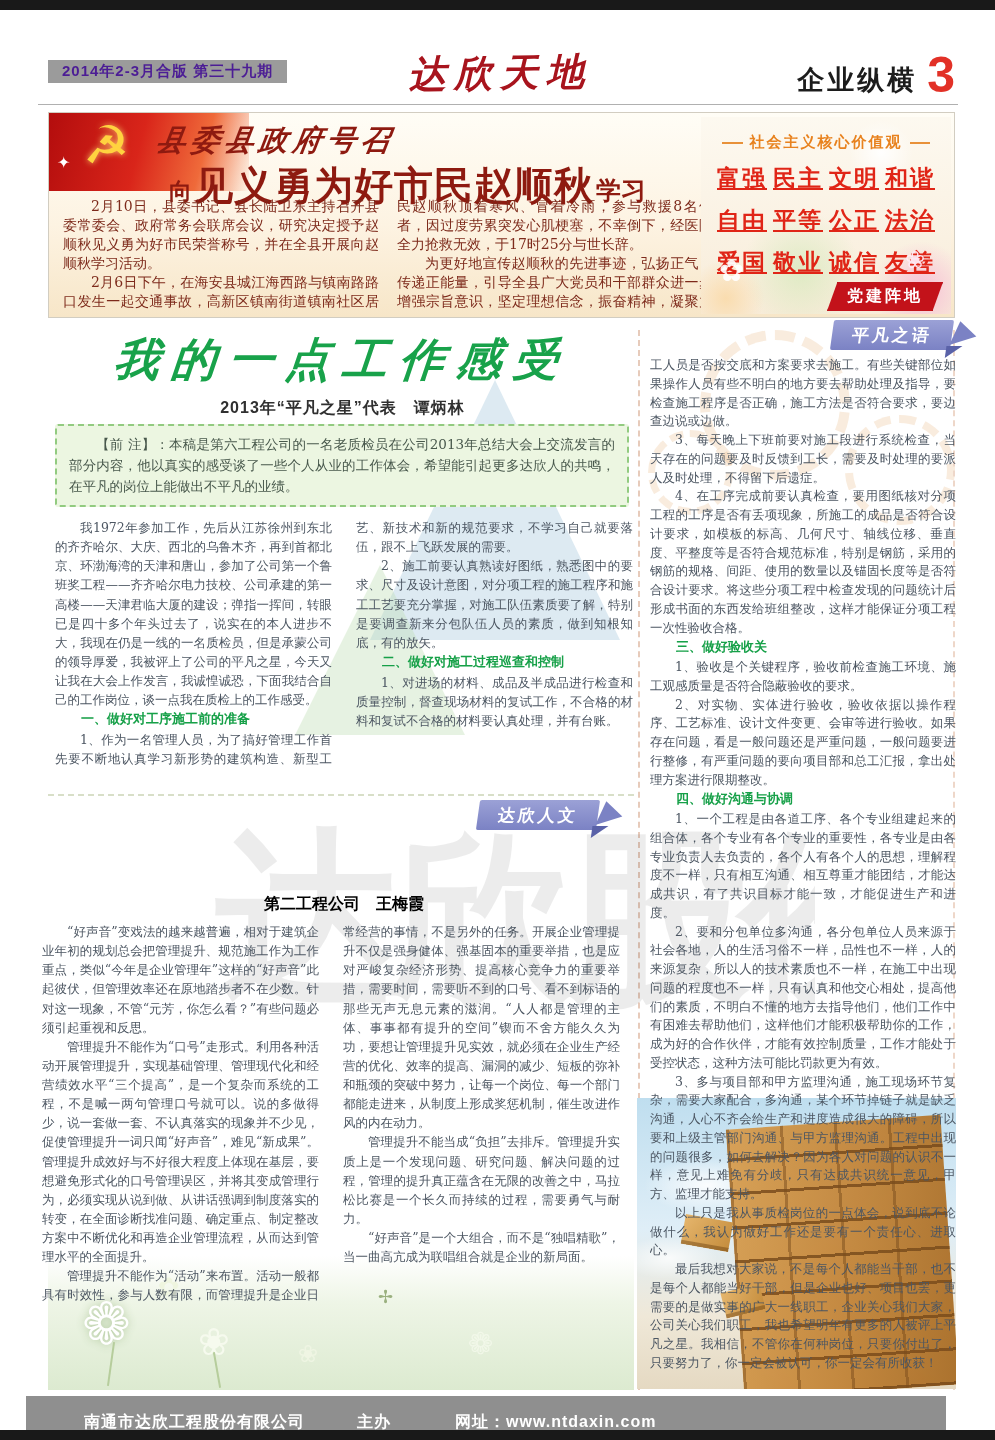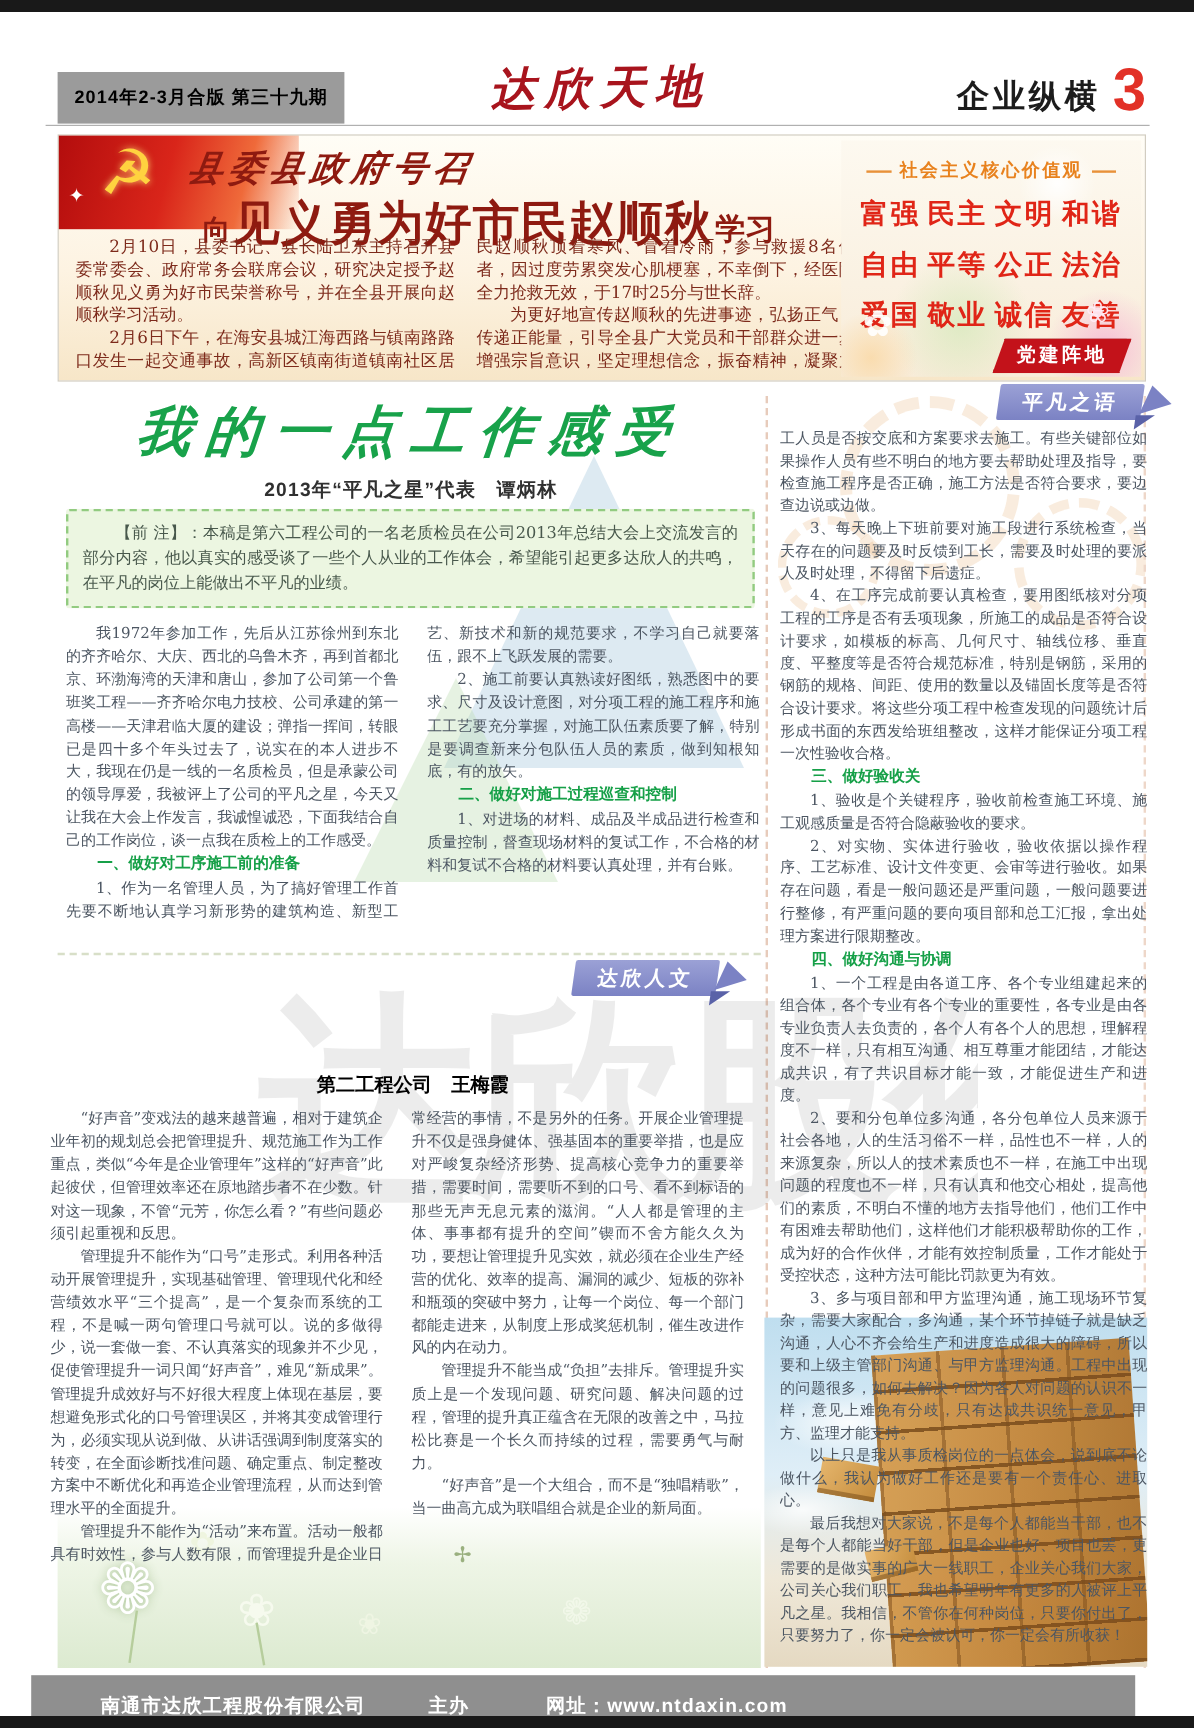--- a/index.html
+++ b/index.html
@@ -6,22 +6,22 @@
   html,body { background:#e9e9e9; }
   .page {
     position:relative; width:995px; height:1440px; margin:0 auto;
     background:#ffffff; overflow:hidden;
     font-family:"DejaVu Serif","Liberation Serif",serif;
   }
   .bar-top,.bar-bottom { position:absolute; left:0; width:995px; height:10px; background:#191919; }
   .bar-top { top:0; } .bar-bottom { top:1430px; }
 
   
-  .issue-box { position:absolute; left:48px; top:60px; background:#9b9b9b; color:#000000;
-    font:bold 15px "Liberation Sans","DejaVu Sans",sans-serif; padding:12px 14px; letter-spacing:1px; }
+  .issue-box { position:absolute; left:48px; top:60px; background:#9b9b9b; color:#4c1d95;
+    font:bold 15px "Liberation Sans","DejaVu Sans",sans-serif; padding:2px 14px; letter-spacing:1px; }
   .masthead { position:absolute; left:320px; width:360px; top:48px; text-align:center; color:#a8141d;
     font:bold italic 38px "DejaVu Serif",serif; letter-spacing:8px; transform:rotate(-1deg); }
   .section-head { position:absolute; right:40px; top:50px; display:flex; align-items:flex-start; }
   .section-name { font:bold 27px "Liberation Sans","DejaVu Sans",sans-serif; color:#1c1c1c; margin-top:12px; letter-spacing:3px; }
   .page-num { font:bold 50px "Liberation Sans","DejaVu Sans",sans-serif; color:#e23127; margin-left:10px; line-height:1; }
   .header-rule { position:absolute; left:38px; top:104px; width:920px; border-top:1px solid #b0b0b0; }
 
   
   .top-box { position:absolute; left:48px; top:112px; width:907px; height:206px;
     border:1px solid #d2cdc1; background:linear-gradient(180deg,#fffdf6 0%,#fdf3e2 55%,#f7e6c8 100%); }
@@ -46,21 +46,21 @@
       radial-gradient(70px 70px at 88% 88%, rgba(246,183,212,.85), rgba(246,183,212,0) 70%),
       radial-gradient(55px 55px at 10% 92%, rgba(250,216,164,.8), rgba(250,216,164,0) 70%),
       radial-gradient(45px 45px at 72% 18%, rgba(255,255,255,.95), rgba(255,255,255,0) 72%),
       radial-gradient(85px 85px at 40% 78%, rgba(208,232,182,.65), rgba(208,232,182,0) 70%),
       linear-gradient(180deg,#fdf9f0,#f8ecd9); }
   .values-heading { display:flex; align-items:center; margin:16px 14px 0; color:#e8821e;
     font:bold 15px "Liberation Sans",sans-serif; letter-spacing:2px; white-space:nowrap; }
   .values-heading::before,.values-heading::after { content:""; flex:1; border-top:2px solid #e89139; margin:0 7px; }
   .values-rows { margin-top:10px; }
   .values-row { display:flex; justify-content:space-between; padding:0 16px; margin:11px 0;
-    color:#e02517; font:bold 23px "Liberation Sans","DejaVu Sans",sans-serif; letter-spacing:2px; }
+    color:#e02517; font:bold 23px "Liberation Sans","DejaVu Sans",sans-serif; letter-spacing:2px;text-decoration:underline; }
   .flower-glyph { position:absolute; color:rgba(255,255,255,.9); }
   .badge { position:absolute; right:8px; bottom:3px; background:#c3121a; color:#fff;
     font:bold 16px "Liberation Sans",sans-serif; letter-spacing:3px; padding:4px 20px;
     clip-path:polygon(9% 0,100% 0,91% 100%,0 100%); box-shadow:-4px 0 0 #8e0e12,4px 0 0 #8e0e12; }
 
   
   .ribbon { position:absolute; width:120px; height:30px; background:linear-gradient(180deg,#9ba1d6,#7b82c4);
     color:#fff; font:bold 17px "Liberation Sans",sans-serif; letter-spacing:3px;
     display:flex; align-items:center; justify-content:center; transform:skewX(-8deg); z-index:3; border-radius:2px; }
   .ribbon::after { content:""; position:absolute; right:-24px; top:4px; width:0; height:0;

